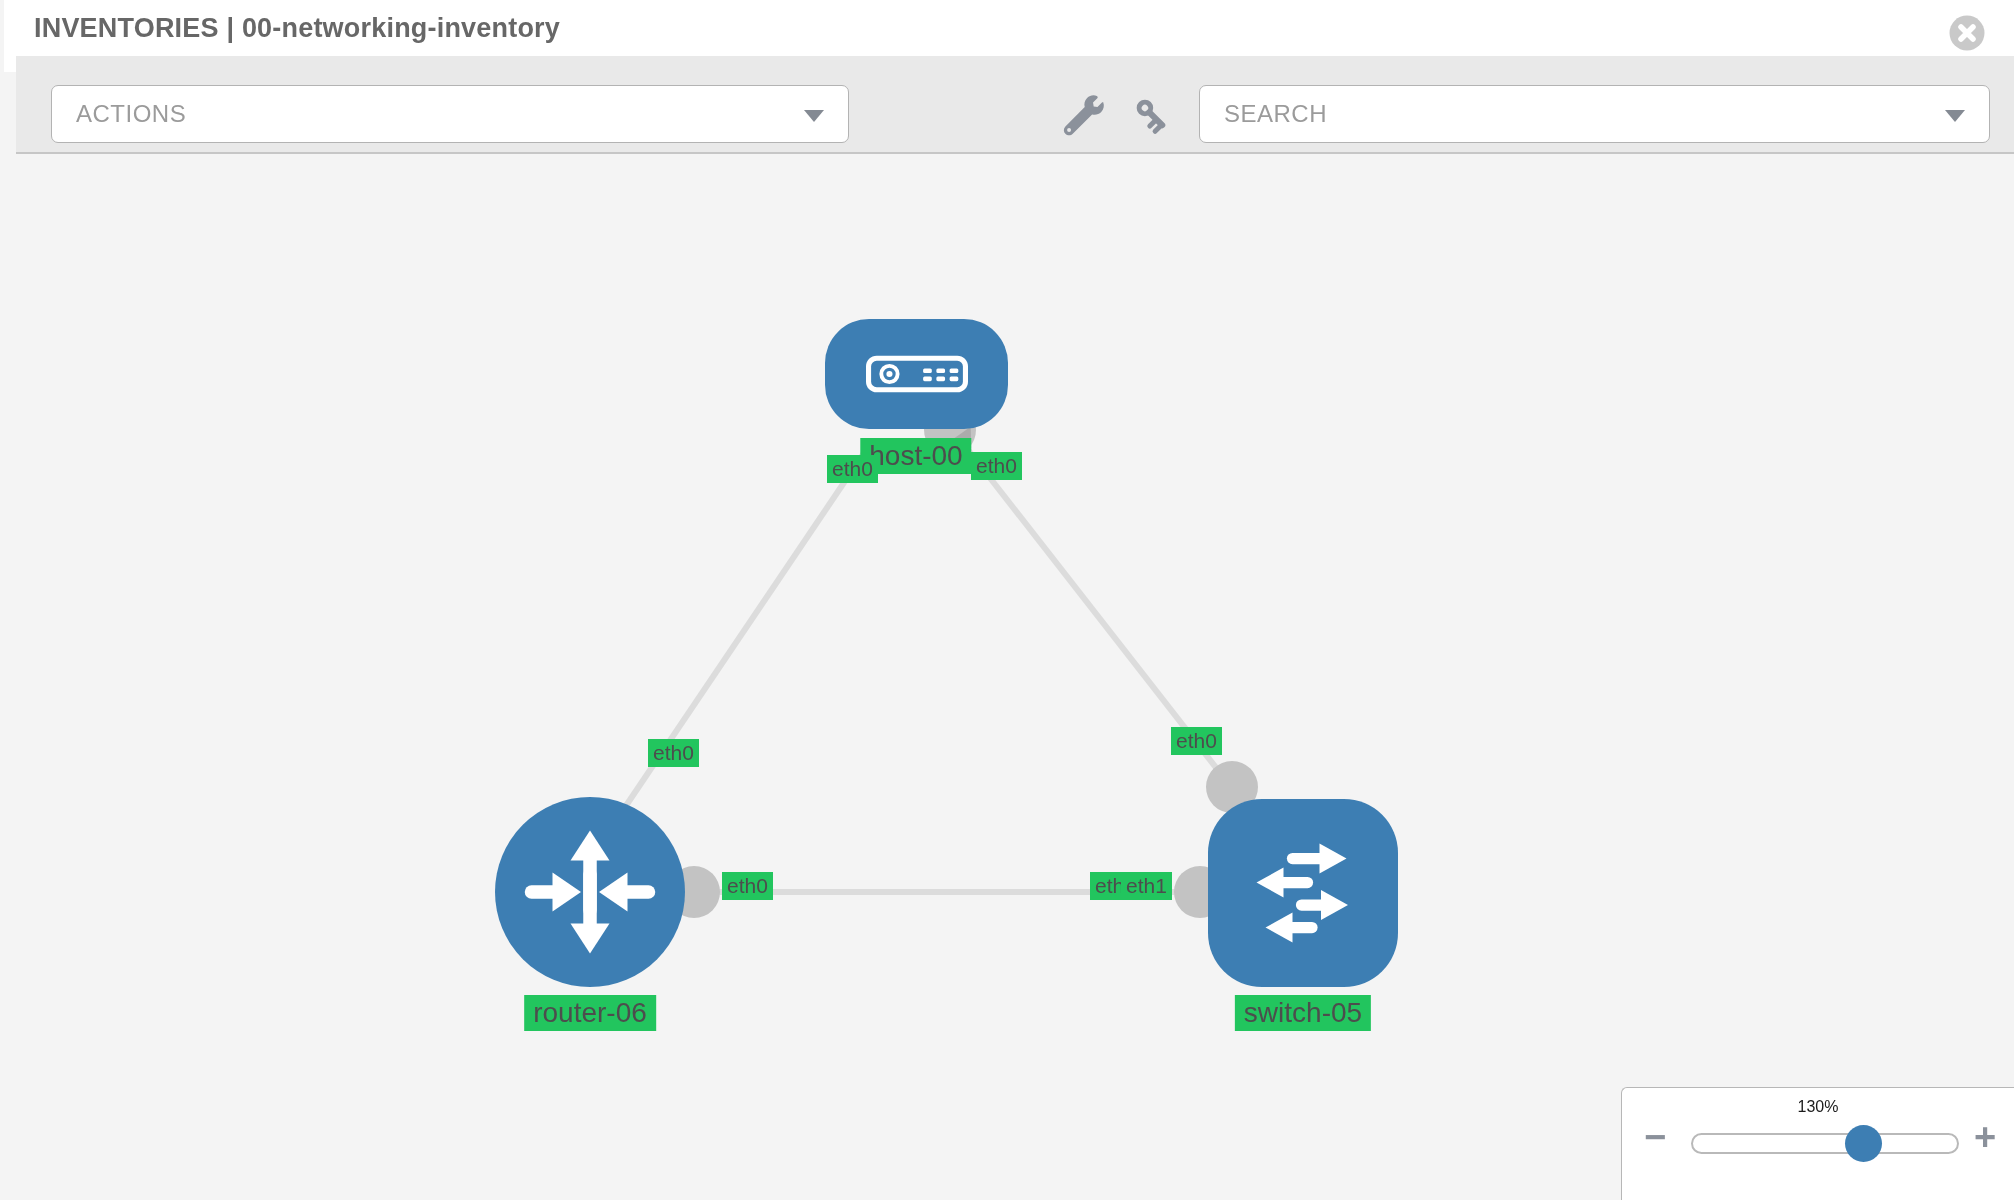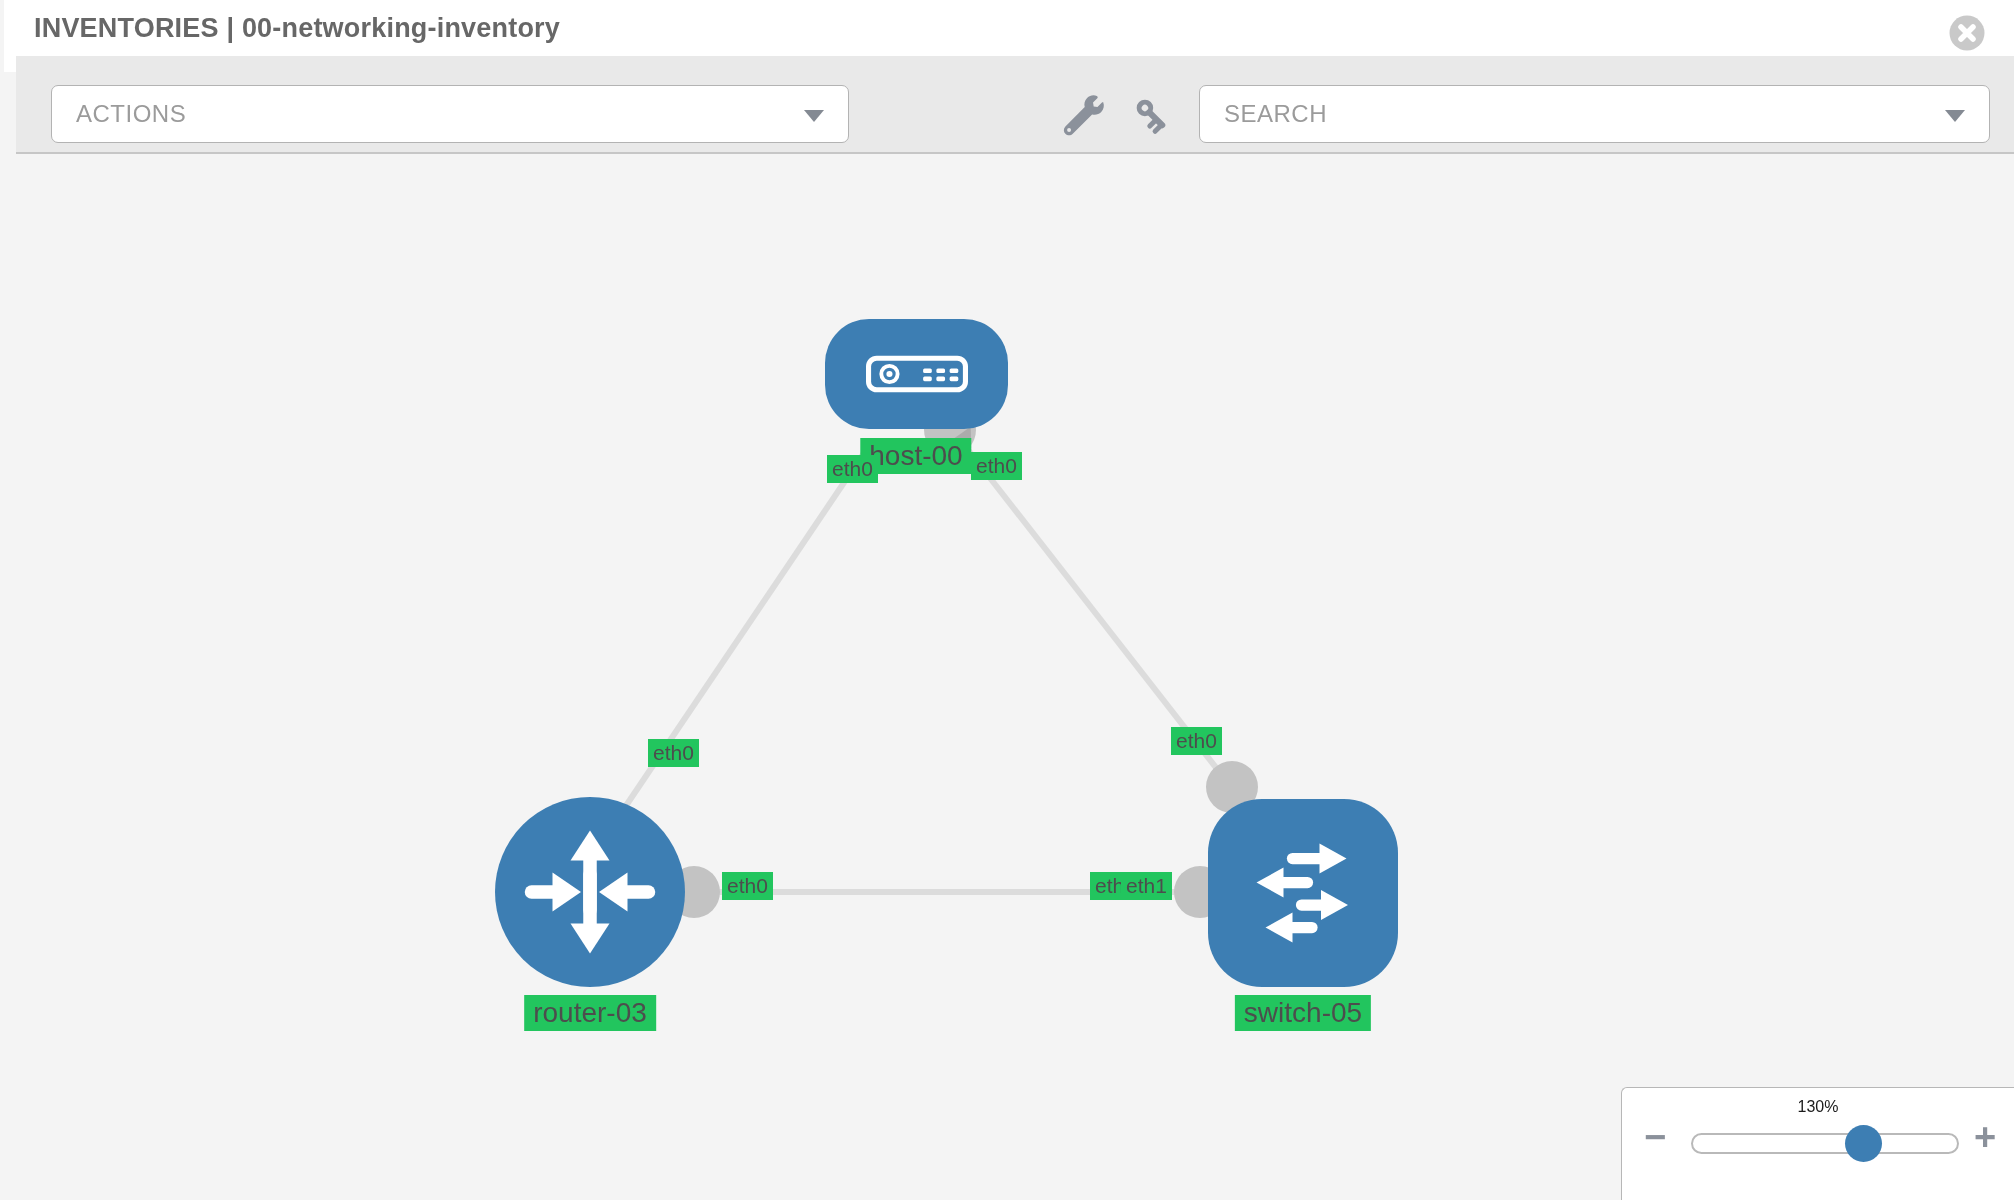--- a/index.html
+++ b/index.html
@@ -157,21 +157,21 @@
             <polygon points="19,43 37,33 37,53" stroke="none"></polygon>
           <path d="M49 58 H64"></path>
             <polygon points="80,58 62,48 62,68" stroke="none"></polygon>
           <path d="M56 73 H42"></path>
             <polygon points="25,73 43,63 43,83" stroke="none"></polygon>
         </g>
       </svg>
     </div>
 
     <div class="chip node-label lbl-host">host-00</div>
-    <div class="chip node-label lbl-router">router-03</div>
+    <div class="chip node-label lbl-router">router-06</div>
     <div class="chip node-label lbl-switch">switch-05</div>
 
     <div class="chip if-label if-host-left">eth0</div>
     <div class="chip if-label if-host-right">eth0</div>
     <div class="chip if-label if-router-top">eth0</div>
     <div class="chip if-label if-router-right">eth0</div>
     <div class="chip if-label if-switch-top">eth0</div>
     <div class="chip if-label if-switch-back">eth0</div>
     <div class="chip if-label if-switch-front">eth1</div>
 

